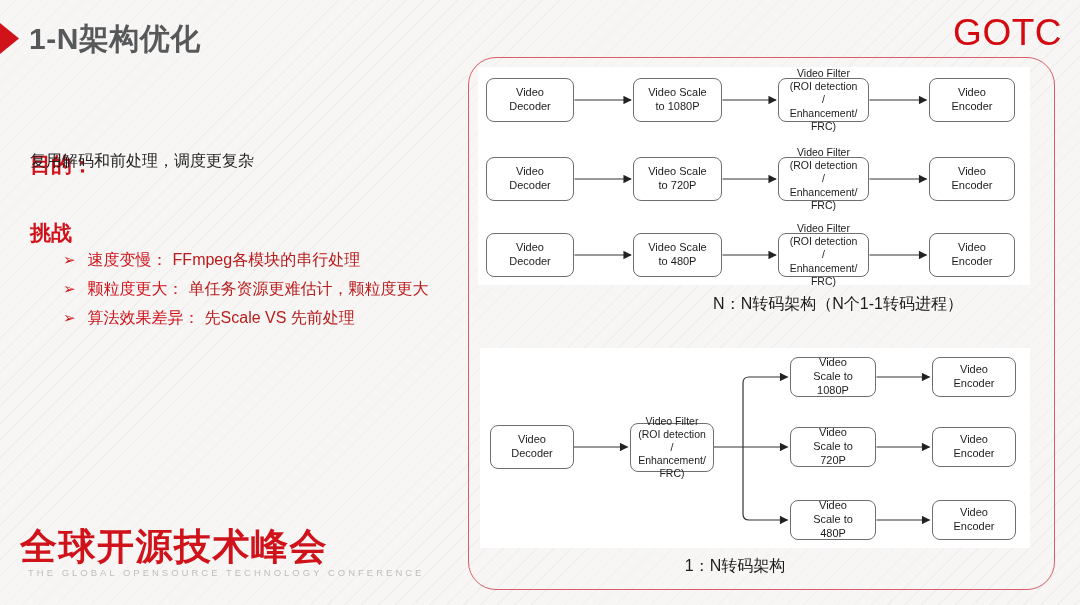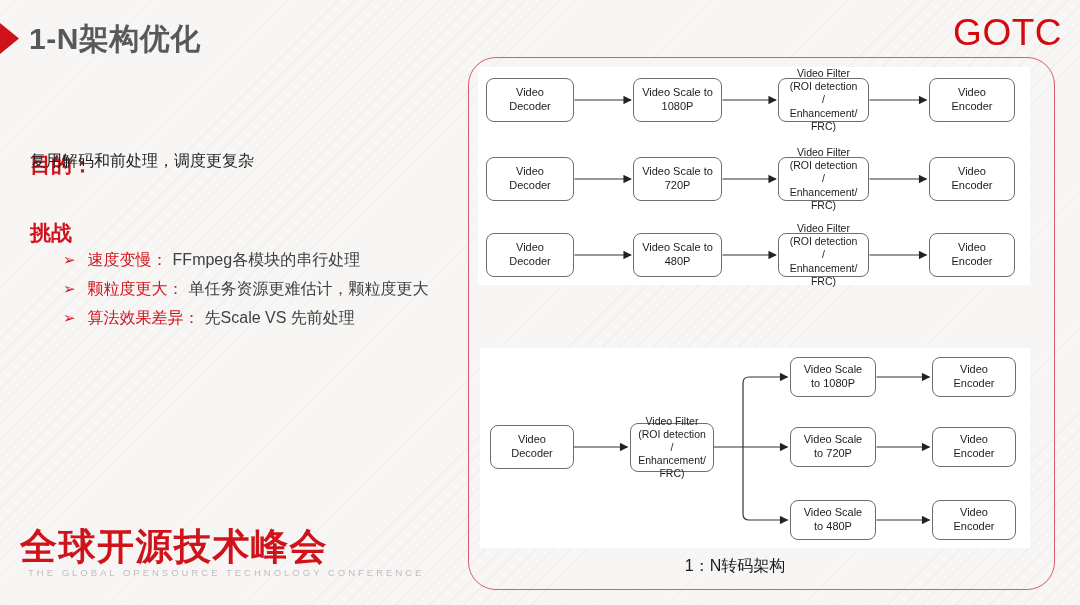--- a/index.html
+++ b/index.html
@@ -38,21 +38,21 @@
     font-size:16px; color:#1f1f1f;
   }
   #challenges-heading { top:219px; }
   #challenge-list { position:absolute; left:63px; top:250px; }
   .challenge-item {
     display:flex; align-items:baseline; height:22px; margin-bottom:7px;
     font-size:16px;
   }
   .bullet-glyph { color:#d0121b; font-size:15px; margin-right:12px; font-family:"DejaVu Sans",sans-serif; }
   .challenge-label { color:#d0121b; font-weight:normal; margin-right:5px; }
-  .challenge-text { color:#404040; }
+  .challenge-text { color:#b91c1c; }
   
   #footer-cn {
     position:absolute; left:20px; top:522px;
     font-size:37px; font-weight:bold; color:#d0121b; letter-spacing:1.5px;
   }
   #footer-en {
     position:absolute; left:22px; top:567px;
     font-size:9.5px; color:#bfbcbc; letter-spacing:3px;margin-left:6px;
   }
   
@@ -61,21 +61,21 @@
     border:1.5px solid rgba(205,40,60,0.75); border-radius:28px;
     background:transparent;
   }
   .diagram-bg { position:absolute; background:#fff; }
   #nn-bg { left:478px; top:67px; width:552px; height:218px; }
   #on-bg { left:480px; top:348px; width:550px; height:200px; }
   .node {
     position:absolute; background:#fff; border:1px solid #6e6e6e; border-radius:8px;
     display:flex; align-items:center; justify-content:center; text-align:center;
     font-size:11px; color:#1c1c1c; line-height:1.25; white-space:pre-line;
-    box-sizing:border-box; padding:1px 8px;
+    box-sizing:border-box; padding:1px 14px;
   }
   .node.filter { font-size:10.5px; }
   .diagram-caption {
     position:absolute; transform:translateX(-50%);
     font-size:16px; color:#1c1c1c; white-space:nowrap;
   }
   #nn-caption { left:838px; top:294px; }
   #on-caption { left:735px; top:556px; }
   #connectors { position:absolute; left:0; top:0; pointer-events:none; }
 </style>
@@ -166,20 +166,21 @@
 Enhancement/ FRC)</div>
   <div class="node" style="left:929px;top:157px;width:86px;height:44px;">Video Encoder</div>
 
   <div class="node" style="left:486px;top:233px;width:88px;height:44px;">Video Decoder</div>
   <div class="node" style="left:633px;top:233px;width:89px;height:44px;">Video Scale to 480P</div>
   <div class="node filter" style="left:778px;top:233px;width:91px;height:44px;">Video Filter
 (ROI detection /
 Enhancement/ FRC)</div>
   <div class="node" style="left:929px;top:233px;width:86px;height:44px;">Video Encoder</div>
 
+  <div id="nn-caption" class="diagram-caption">N：N转码架构（N个1-1转码进程）</div>
 
   <div class="node" style="left:490px;top:425px;width:84px;height:44px;">Video Decoder</div>
   <div class="node filter" style="left:630px;top:423px;width:84px;height:49px;">Video Filter
 (ROI detection /
 Enhancement/ FRC)</div>
 
   <div class="node" style="left:790px;top:357px;width:86px;height:40px;">Video Scale to 1080P</div>
   <div class="node" style="left:932px;top:357px;width:84px;height:40px;">Video Encoder</div>
 
   <div class="node" style="left:790px;top:427px;width:86px;height:40px;">Video Scale to 720P</div>

